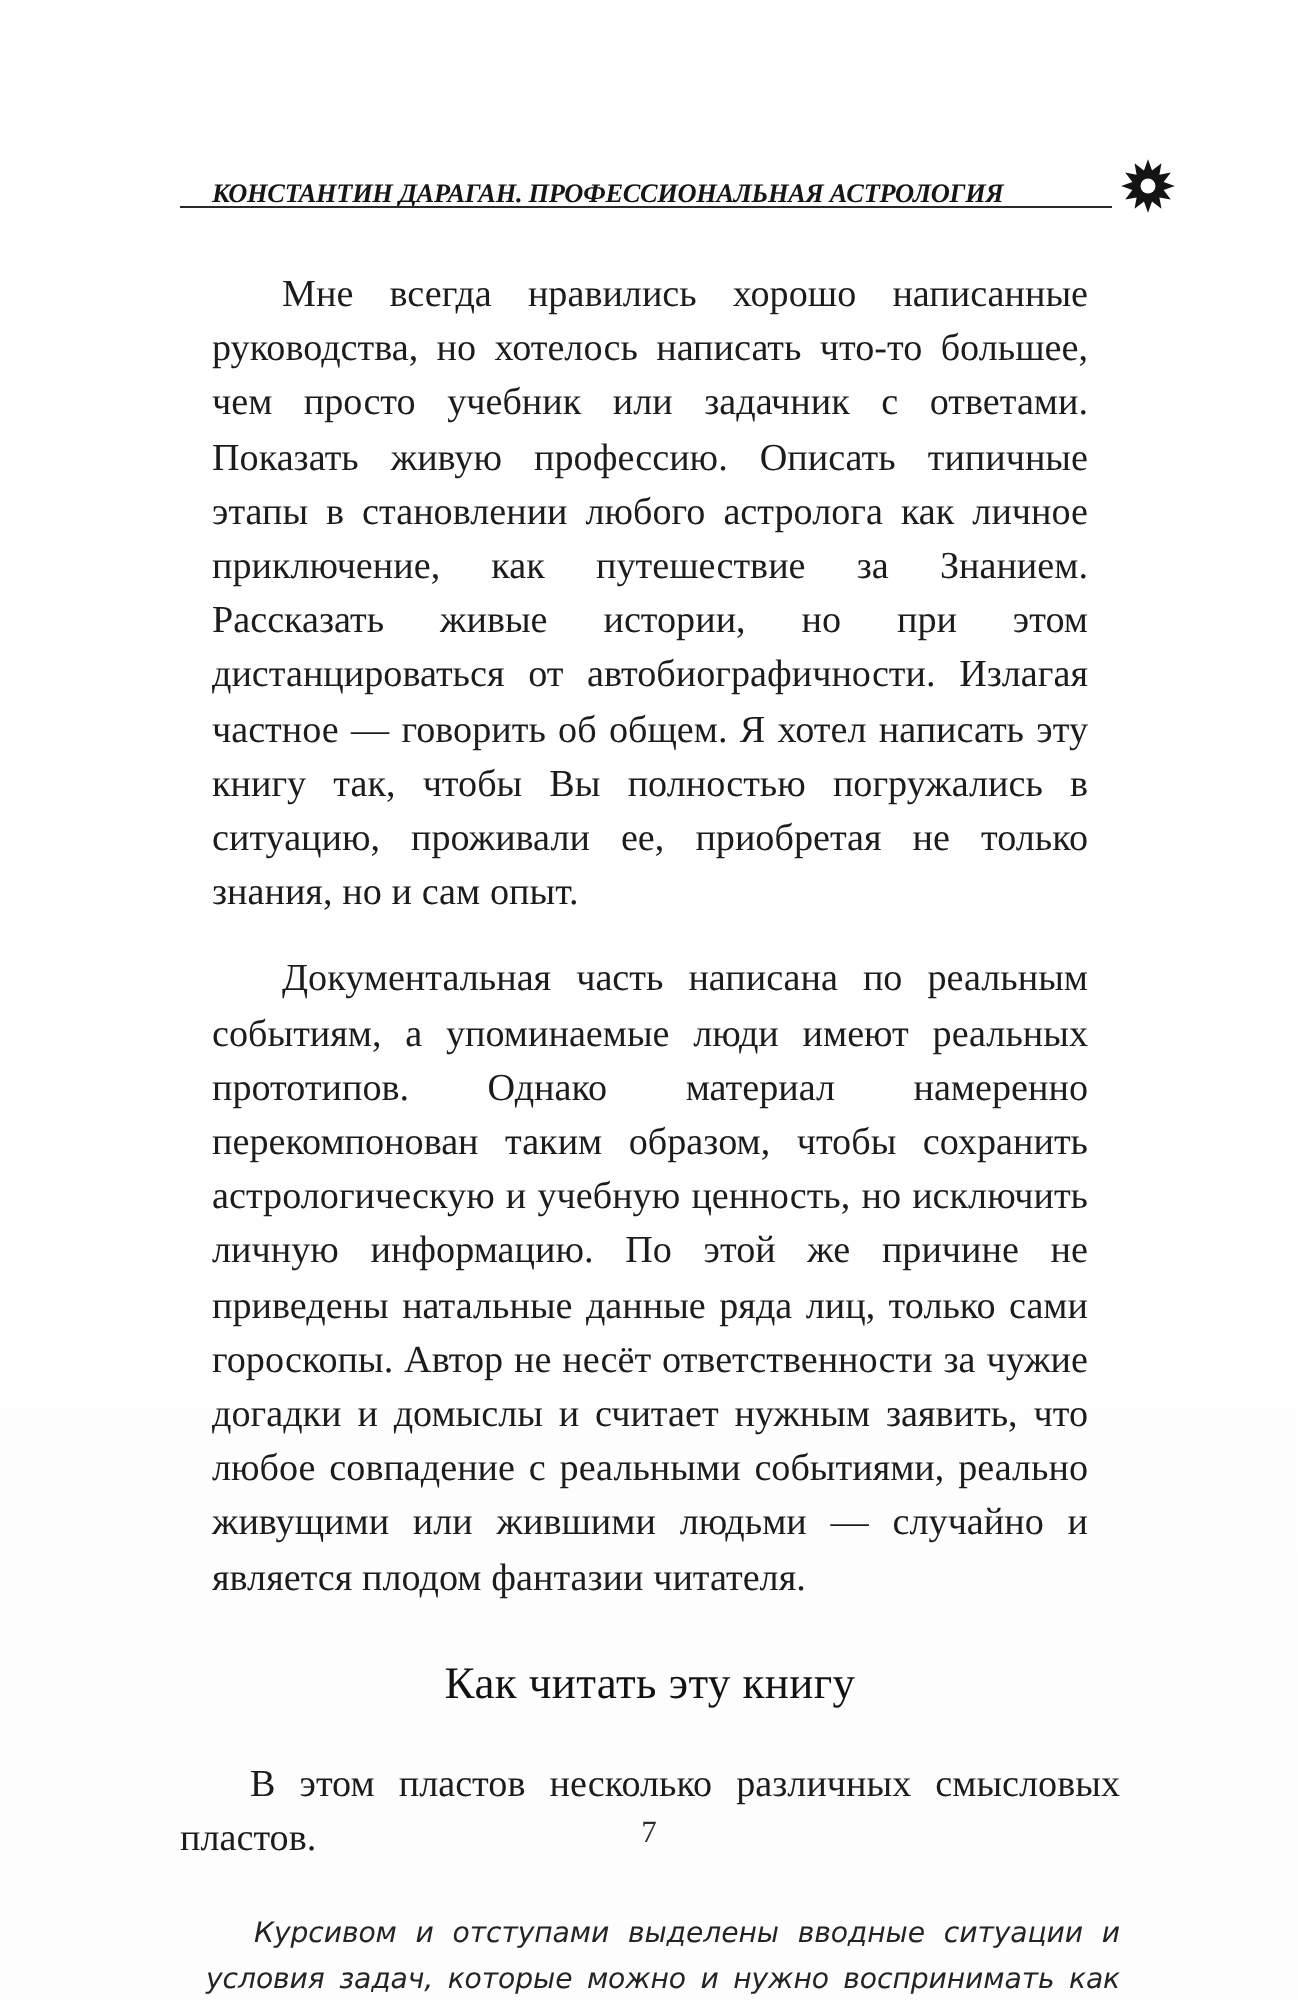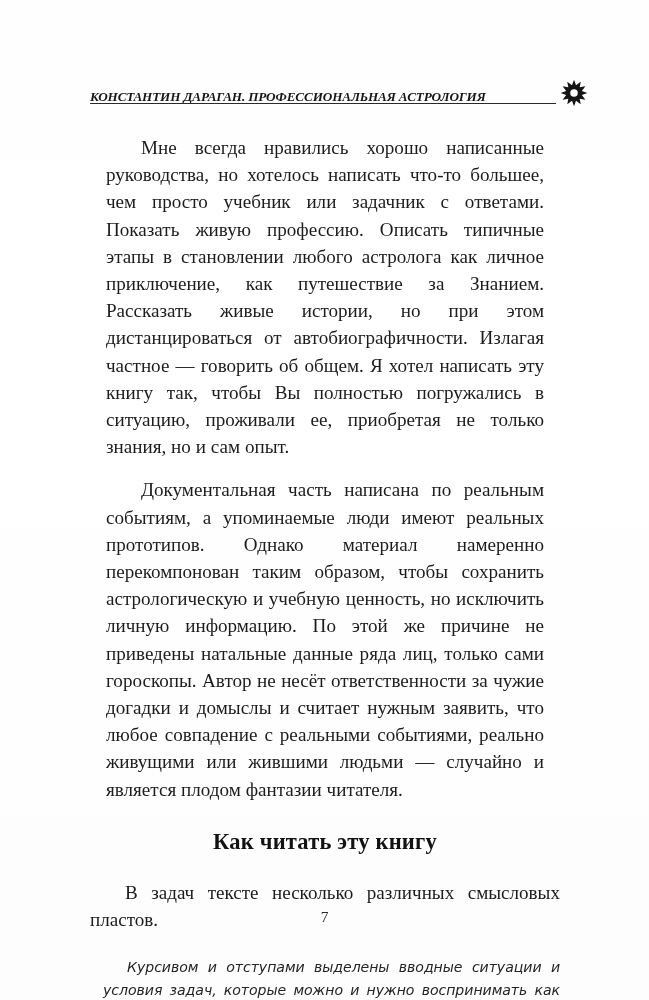--- a/index.html
+++ b/index.html
@@ -21,21 +21,21 @@
     position: relative;
     width: 649px;
     height: 1000px;
     background: linear-gradient(180deg, #fefeff 0%, #ffffff 35%, #fdfdfe 100%);
     box-sizing: border-box;
   }
 
   
   .running-head {
     position: absolute;
-    left: 90px;
+    left: 106px;
     top: 78px;
     width: 470px;
     height: 26px;
     display: flex;
     align-items: flex-end;
     justify-content: space-between;
   }
   .running-head-title {
     font-family: "Liberation Serif", "DejaVu Serif", serif;
     font-weight: bold;
@@ -84,21 +84,21 @@
     word-spacing: 0.1px;
     hyphens: manual;
   }
   p.body-par + p.body-par {
     margin-top: 0;
   }
 
   h2.section-heading {
     margin: 24px 0 0 0;
     font-size: 22.5px;
-    font-weight: bold;
+    font-weight: normal;
     text-align: center;
     letter-spacing: 0.2px;
     color: #121212;
     line-height: 30px;
   }
 
   p.after-heading {
     margin: 22px 0 0 0;
     font-size: 19.1px;
     line-height: 27.2px;
@@ -153,21 +153,21 @@
   </span>
 
   <div class="content">
 
     <p class="body-par">Мне всегда нравились хорошо написанные руководства, но хотелось написать что-то большее, чем просто учебник или задачник с ответами. Показать живую профессию. Описать типичные этапы в становлении любого астролога как личное приключение, как путешествие за Знанием. Рассказать живые истории, но при этом дистанцироваться от автобиографичности. Излагая частное — говорить об общем. Я хотел написать эту книгу так, чтобы Вы полностью погружались в ситуацию, проживали ее, приобретая не только знания, но и сам опыт.</p>
 
     <p class="body-par">Документальная часть написана по реальным событиям, а упоминаемые люди имеют реальных прототипов. Однако материал намеренно перекомпонован таким образом, чтобы сохранить астрологическую и учебную ценность, но исключить личную информацию. По этой же причине не приведены натальные данные ряда лиц, только сами гороскопы. Автор не несёт ответственности за чужие догадки и домыслы и считает нужным заявить, что любое совпадение с реальными событиями, реально живущими или жившими людьми — случайно и является плодом фантазии читателя.</p>
 
     <h2 class="section-heading">Как читать эту книгу</h2>
 
-    <p class="after-heading">В задач тексте несколько различных смысловых пластов.</p>
+    <p class="after-heading">В этом пластов несколько различных смысловых пластов.</p>
 
     <div class="italic-block">
       <p>Курсивом и отступами выделены вводные ситуации и условия задач, которые можно и нужно воспринимать как упражнения. Если Вы далеки от практической астрологии, но она Вам любопытна, можно читать только эту часть книги как отдельное художественное произведение о работе в экзотической профессии.</p>
     </div>
 
   </div>
 
   <div class="folio">7</div>
 
 </div>

